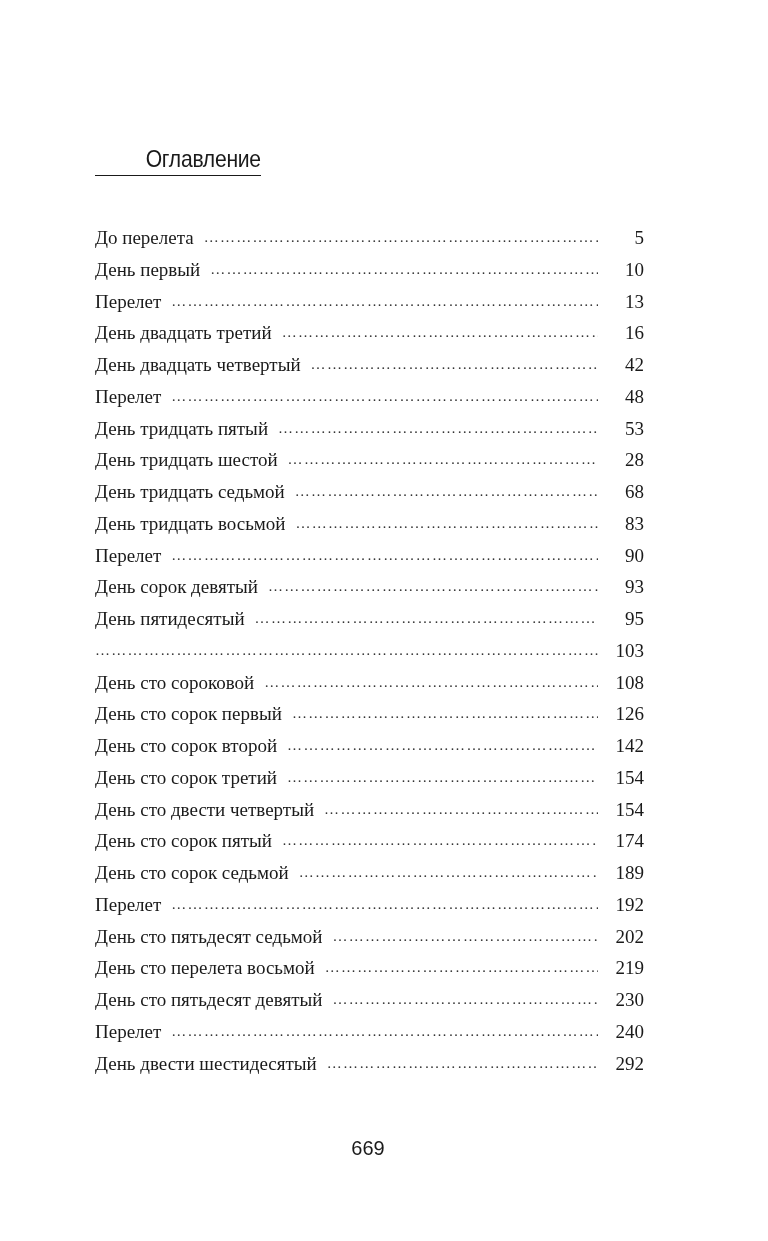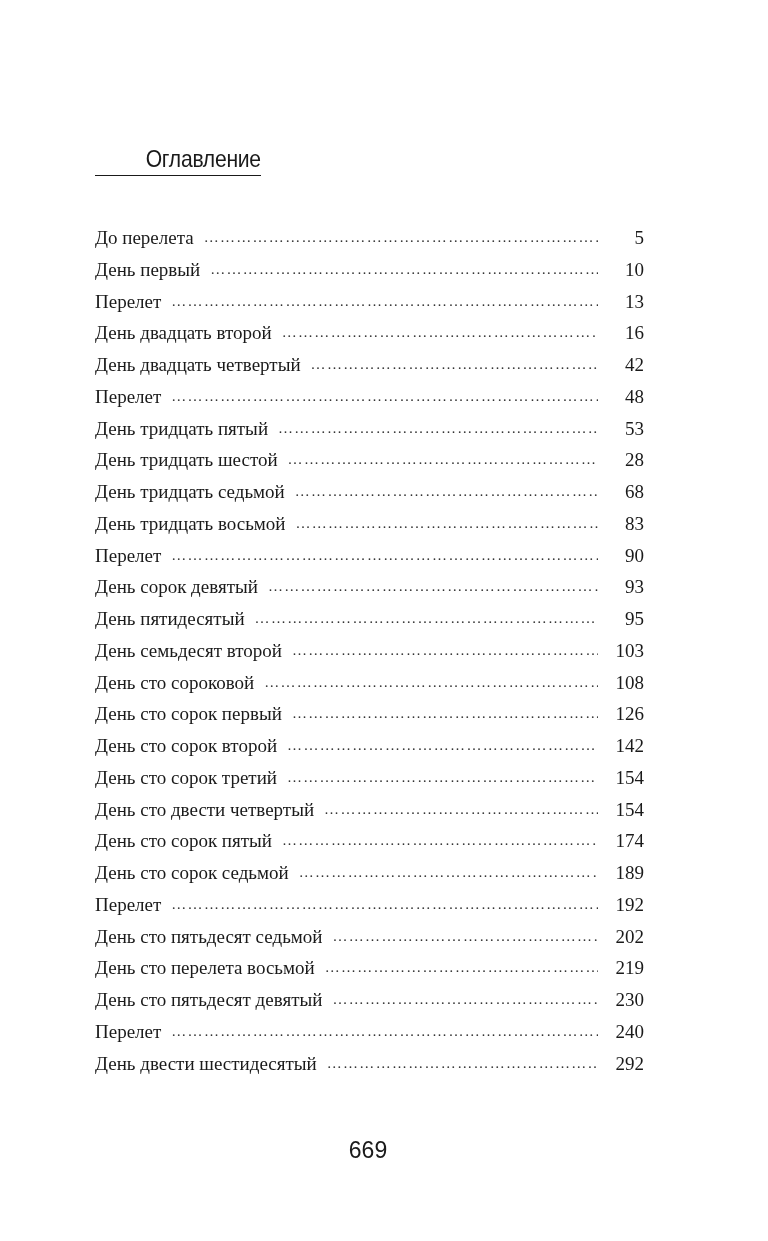--- a/index.html
+++ b/index.html
@@ -81,21 +81,21 @@
       text-align: right;
       white-space: nowrap;
     }
     .folio {
       position: absolute;
       left: 0;
       width: 736px;
       top: 1137px;
       text-align: center;
       font-family: "Liberation Sans", sans-serif;
-      font-size: 23px;
+      font-size: 20px;
       color: #1a1a1a;
     }
   </style>
 </head>
 <body>
 
 <div class="page">
   <div class="toc-heading">
     <span class="toc-heading-text">Оглавление</span>
   </div>
@@ -110,21 +110,21 @@
     <span class="toc-title">День первый</span>
     <span class="toc-leader"></span>
     <span class="toc-page">10</span>
   </li>
       <li class="toc-row">
     <span class="toc-title">Перелет</span>
     <span class="toc-leader"></span>
     <span class="toc-page">13</span>
   </li>
       <li class="toc-row">
-    <span class="toc-title">День двадцать второй</span>
+    <span class="toc-title">День двадцать третий</span>
     <span class="toc-leader"></span>
     <span class="toc-page">16</span>
   </li>
       <li class="toc-row">
     <span class="toc-title">День двадцать четвертый</span>
     <span class="toc-leader"></span>
     <span class="toc-page">42</span>
   </li>
       <li class="toc-row">
     <span class="toc-title">Перелет</span>
@@ -160,21 +160,20 @@
     <span class="toc-title">День сорок девятый</span>
     <span class="toc-leader"></span>
     <span class="toc-page">93</span>
   </li>
       <li class="toc-row">
     <span class="toc-title">День пятидесятый</span>
     <span class="toc-leader"></span>
     <span class="toc-page">95</span>
   </li>
       <li class="toc-row">
-    <span class="toc-title">День семьдесят второй</span>
     <span class="toc-leader"></span>
     <span class="toc-page">103</span>
   </li>
       <li class="toc-row">
     <span class="toc-title">День сто сороковой</span>
     <span class="toc-leader"></span>
     <span class="toc-page">108</span>
   </li>
       <li class="toc-row">
     <span class="toc-title">День сто сорок первый</span>

